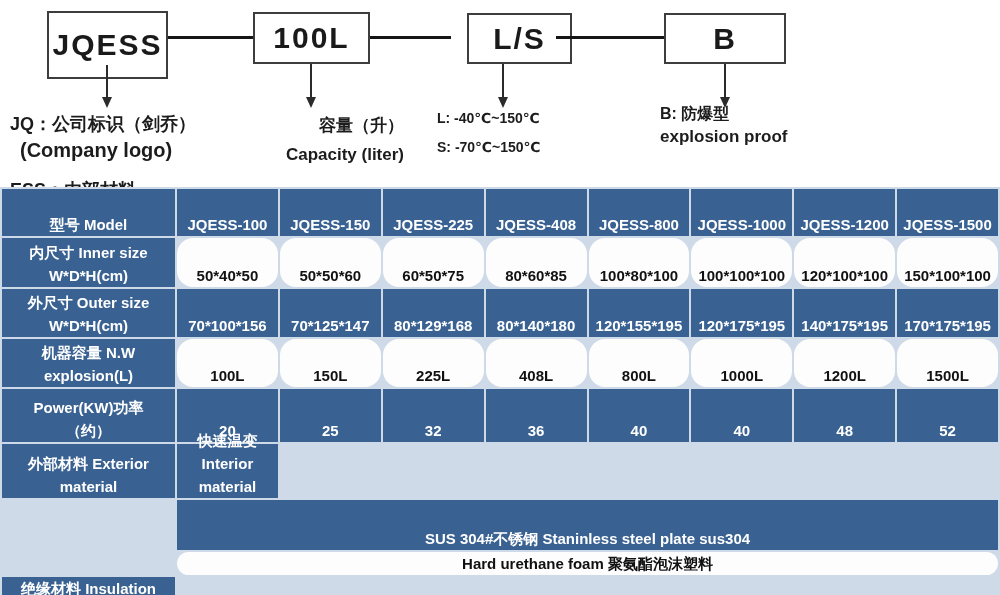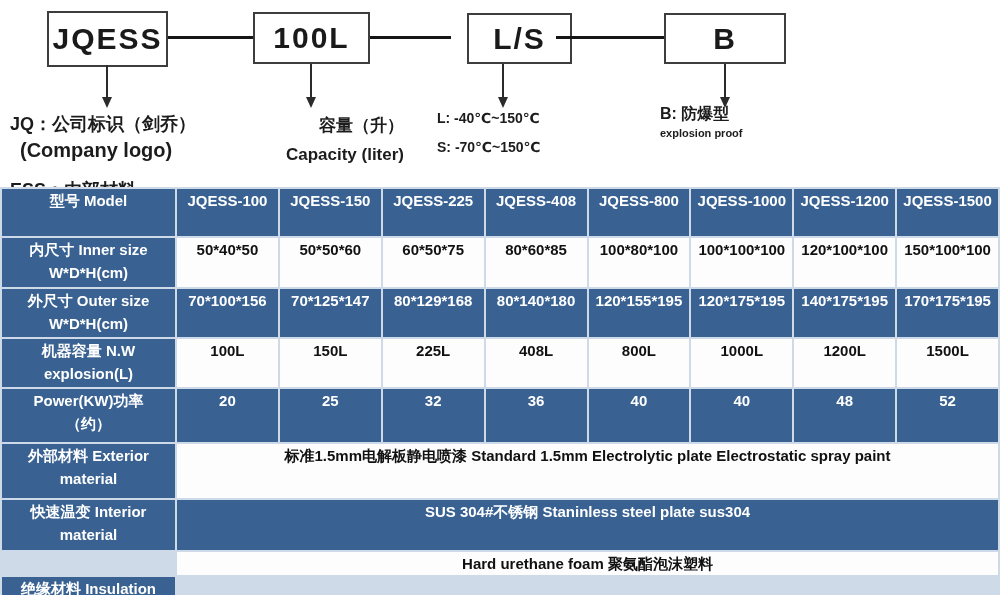--- a/index.html
+++ b/index.html
@@ -26,45 +26,45 @@
   .note-jq  { left:10px;  top:112px; width:240px; }
   .note-jq .l1 { font-size:18px; }
   .note-jq .l2 { font-size:20px; margin:3px 0 16px 10px; }
   .note-jq .l3 { font-size:18px; }
   .note-cap { left:228px; top:114px; width:176px; text-align:right; }
   .note-cap .l1 { font-size:17px; }
   .note-cap .l2 { font-size:17px; margin-top:8px; }
   .note-ls  { left:437px; top:110px; width:190px; font-size:14px; }
   .note-ls .l2 { margin-top:13px; }
   .note-b   { left:660px; top:104px; width:200px; font-size:16px; }
-  .note-b .l2 { font-size:11px; margin-top:2px; }
+  .note-b .l2 { font-size:17px; margin-top:2px; }
   .note-b .l3 { margin-top:9px; }
 
   
   .spec {
     position:absolute; left:0; top:187px; width:1000px; height:408px;
     background:#cfdae8; display:grid;
     grid-template-columns:173px repeat(8, 1fr);
     grid-template-rows:47px 49px 48px 48px 53px 54px 50px auto;
     gap:2px; padding:2px;
   }
   .cell {
-    display:flex; flex-direction:column; align-items:center; justify-content:flex-start;
+    display:flex; flex-direction:column; align-items:center; justify-content:flex-end;
     text-align:center; font-weight:bold; font-size:15px; line-height:23px;
   }
   .c-blue  { background:#396292; color:#ffffff; }
-  .c-light { background:#fdfdfd; color:#111111; }
+  .c-light { background:#fdfdfd; color:#111111;border-radius:16px; }
   .merged  { grid-column:2 / 10; }
 </style>
 </head>
 <body>
 
 <div class="canvas">
 
-  <div class="dbox" style="left:47px; top:11px; width:121px; height:56px;">
+  <div class="dbox" style="left:47px; top:11px; width:121px; height:68px;">
     <span>JQESS</span>
   </div>
   <div class="dbox" style="left:253px; top:12px; width:117px; height:52px;">
     <span>100L</span>
   </div>
   <div class="dbox" style="left:467px; top:13px; width:105px; height:51px;">
     <span>L/S</span>
   </div>
   <div class="dbox" style="left:664px; top:13px; width:122px; height:51px;">
     <span>B</span>
@@ -244,23 +244,20 @@
         <span>48</span>
       </div>
     <div class="cell c-blue">
         <span>52</span>
       </div>
 
     <div class="cell c-blue">
       <span>外部材料 Exterior</span>
       <span>material</span>
     </div>
-    <div class="cell c-light merged">
-      <span>标准1.5mm电解板静电喷漆  Standard 1.5mm Electrolytic plate Electrostatic spray paint</span>
-    </div>
 
     <div class="cell c-blue">
       <span>快速温变 Interior</span>
       <span>material</span>
     </div>
     <div class="cell c-blue merged">
       <span>SUS 304#不锈钢 Staninless steel plate sus304</span>
     </div>
 
     <div class="cell c-light merged">

